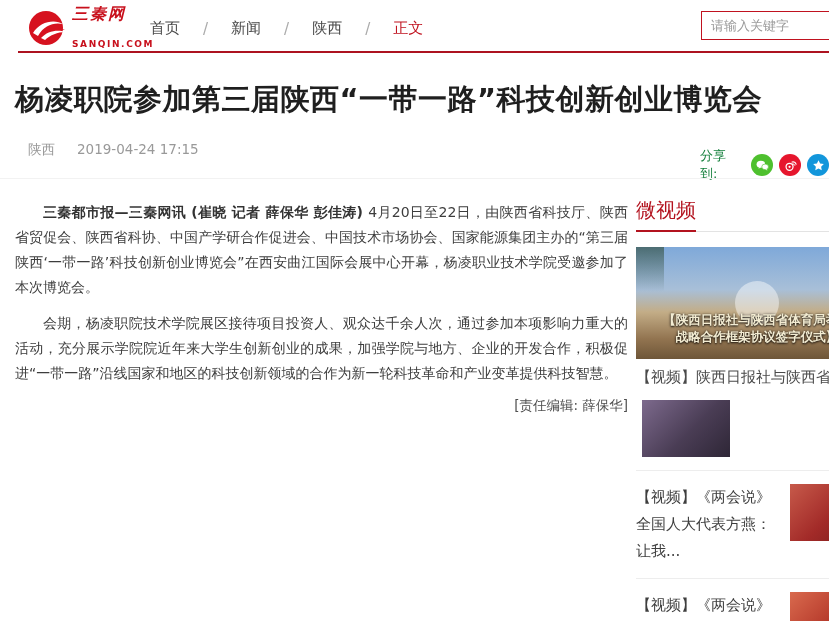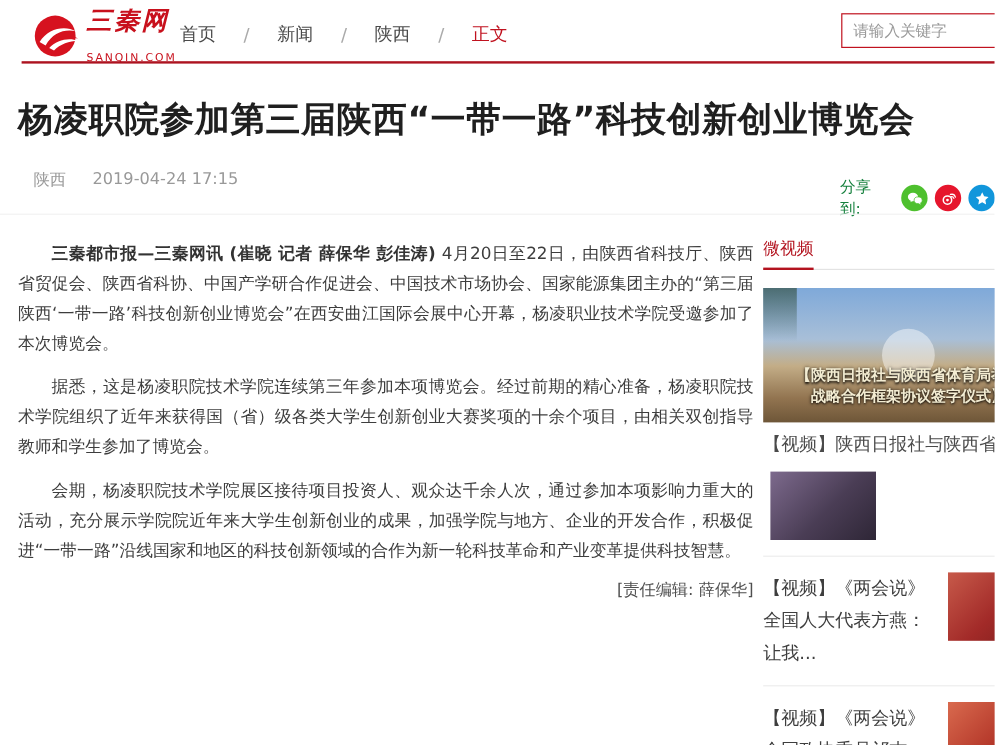--- a/index.html
+++ b/index.html
@@ -4,22 +4,22 @@
 <style>
   * { margin:0; padding:0; box-sizing:border-box; }
   html,body { background:#fff; }
   body { font-family:"DejaVu Sans","Liberation Sans",sans-serif; }
   .page { position:relative; width:829px; height:621px; background:#fff; overflow:hidden; }
 
   
   .logo { position:absolute; left:27px; top:6px; display:flex; align-items:center; gap:5px; cursor:pointer; }
   .logo-mark { width:40px; height:40px; }
   .logo-text { display:flex; flex-direction:column; line-height:1; }
-  .logo-cn { font-family:"DejaVu Serif","Liberation Serif",serif; font-weight:bold; font-style:italic; font-size:21px; color:#c8101c; letter-spacing:2px; }
-  .logo-en { font-size:9px; font-weight:normal; color:#c8101c; letter-spacing:1.6px; margin-top:18px; }
+  .logo-cn { font-family:"DejaVu Serif","Liberation Serif",serif; font-weight:bold; font-style:italic; font-size:16px; color:#c8101c; letter-spacing:2px; }
+  .logo-en { font-size:9px; font-weight:bold; color:#c8101c; letter-spacing:1.6px; margin-top:18px; }
 
   .breadcrumb { position:absolute; left:150px; top:19px; font-size:15px; color:#4a4a4a; display:flex; gap:23px; align-items:center; }
   .breadcrumb a { color:#4a4a4a; text-decoration:none; cursor:pointer; }
   .breadcrumb .sep { color:#aaa; }
   .breadcrumb .active { color:#c0121f; }
 
   .search { position:absolute; left:701px; top:11px; width:150px; height:29px; border:1px solid #c0121f; outline:none; padding:0 9px; font-size:13px; color:#333; }
   .search::placeholder { color:#9a9a9a; }
 
   .red-rule { position:absolute; left:18px; top:51px; width:811px; height:2px; background:#ad1320; }
@@ -40,21 +40,21 @@
 
   
   .article { position:absolute; left:15px; top:200px; width:613px; }
   .article p { font-size:14px; line-height:25px; color:#3d3d3d; text-indent:2em; margin-bottom:11px; text-align:justify; }
   .article p b { color:#333; }
   .editor { margin-top:10px; text-align:right; font-size:13.5px; color:#4f4f4f; }
 
   
   .sidebar { position:absolute; left:636px; top:197px; width:242px; }
   .side-title-wrap { border-bottom:1px solid #e3e3e3; width:193px; }
-  .side-title { display:inline-block; font-size:14px; color:#b3131f; padding-bottom:6px; border-bottom:2px solid #b3131f; margin-bottom:-1px; cursor:pointer; }
+  .side-title { display:inline-block; font-size:20px; color:#b3131f; padding-bottom:6px; border-bottom:2px solid #b3131f; margin-bottom:-1px; cursor:pointer; }
 
   .video-card { position:relative; margin-top:15px; width:242px; height:112px; cursor:pointer; overflow:hidden;
     background:
       linear-gradient(180deg, rgba(34,60,30,.55), rgba(34,60,30,0) 40%) left/28px 100% no-repeat,
       linear-gradient(180deg, rgba(34,60,30,.55), rgba(34,60,30,0) 45%) right/34px 100% no-repeat,
       linear-gradient(180deg,#7fa9d9 0%, #a8bfd8 38%, #c3ad87 58%, #927450 82%, #6e5638 100%); }
   .play-circle { position:absolute; left:50%; top:50%; width:44px; height:44px; margin:-22px 0 0 -22px; border-radius:50%; background:rgba(255,255,255,.45); }
   .vc-overlay { position:absolute; left:0; right:0; bottom:14px; text-align:center; font-size:12.5px; font-weight:bold; color:#f3ecd2; text-shadow:0 1px 2px rgba(0,0,0,.8), 0 0 3px rgba(0,0,0,.6); line-height:17px; }
   .vc-caption { margin-top:9px; width:242px; font-size:15px; color:#4a4a4a; white-space:nowrap; overflow:hidden; cursor:pointer; }
 
@@ -127,21 +127,20 @@
       <svg viewBox="0 0 24 24">
           <path d="M12 3.5l2.6 5.3 5.9.9-4.3 4.1 1 5.9L12 16.9l-5.2 2.8 1-5.9-4.3-4.1 5.9-.9z" fill="#fff"></path>
         </svg>
     </span>
   </div>
 
   <div class="faint-rule"></div>
 
   <main class="article">
     <p><b>三秦都市报—三秦网讯 (崔晓 记者 薛保华 彭佳涛) </b><span>4月20日至22日，由陕西省科技厅、陕西省贸促会、陕西省科协、中国产学研合作促进会、中国技术市场协会、国家能源集团主办的“第三届陕西‘一带一路’科技创新创业博览会”在西安曲江国际会展中心开幕，杨凌职业技术学院受邀参加了本次博览会。</span></p>
-    <p>据悉，这是杨凌职院技术学院连续第三年参加本项博览会。经过前期的精心准备，杨凌职院技术学院组织了近年来获得国（省）级各类大学生创新创业大赛奖项的十余个项目，由相关双创指导教师和学生参加了博览会。</p>
     <p>会期，杨凌职院技术学院展区接待项目投资人、观众达千余人次，通过参加本项影响力重大的活动，充分展示学院院近年来大学生创新创业的成果，加强学院与地方、企业的开发合作，积极促进“一带一路”沿线国家和地区的科技创新领域的合作为新一轮科技革命和产业变革提供科技智慧。</p>
     <div class="editor">[责任编辑: 薛保华]</div>
   </main>
 
   <aside class="sidebar">
     <div class="side-title-wrap">
       <span class="side-title">微视频</span>
     </div>
 
     <div class="video-card">

